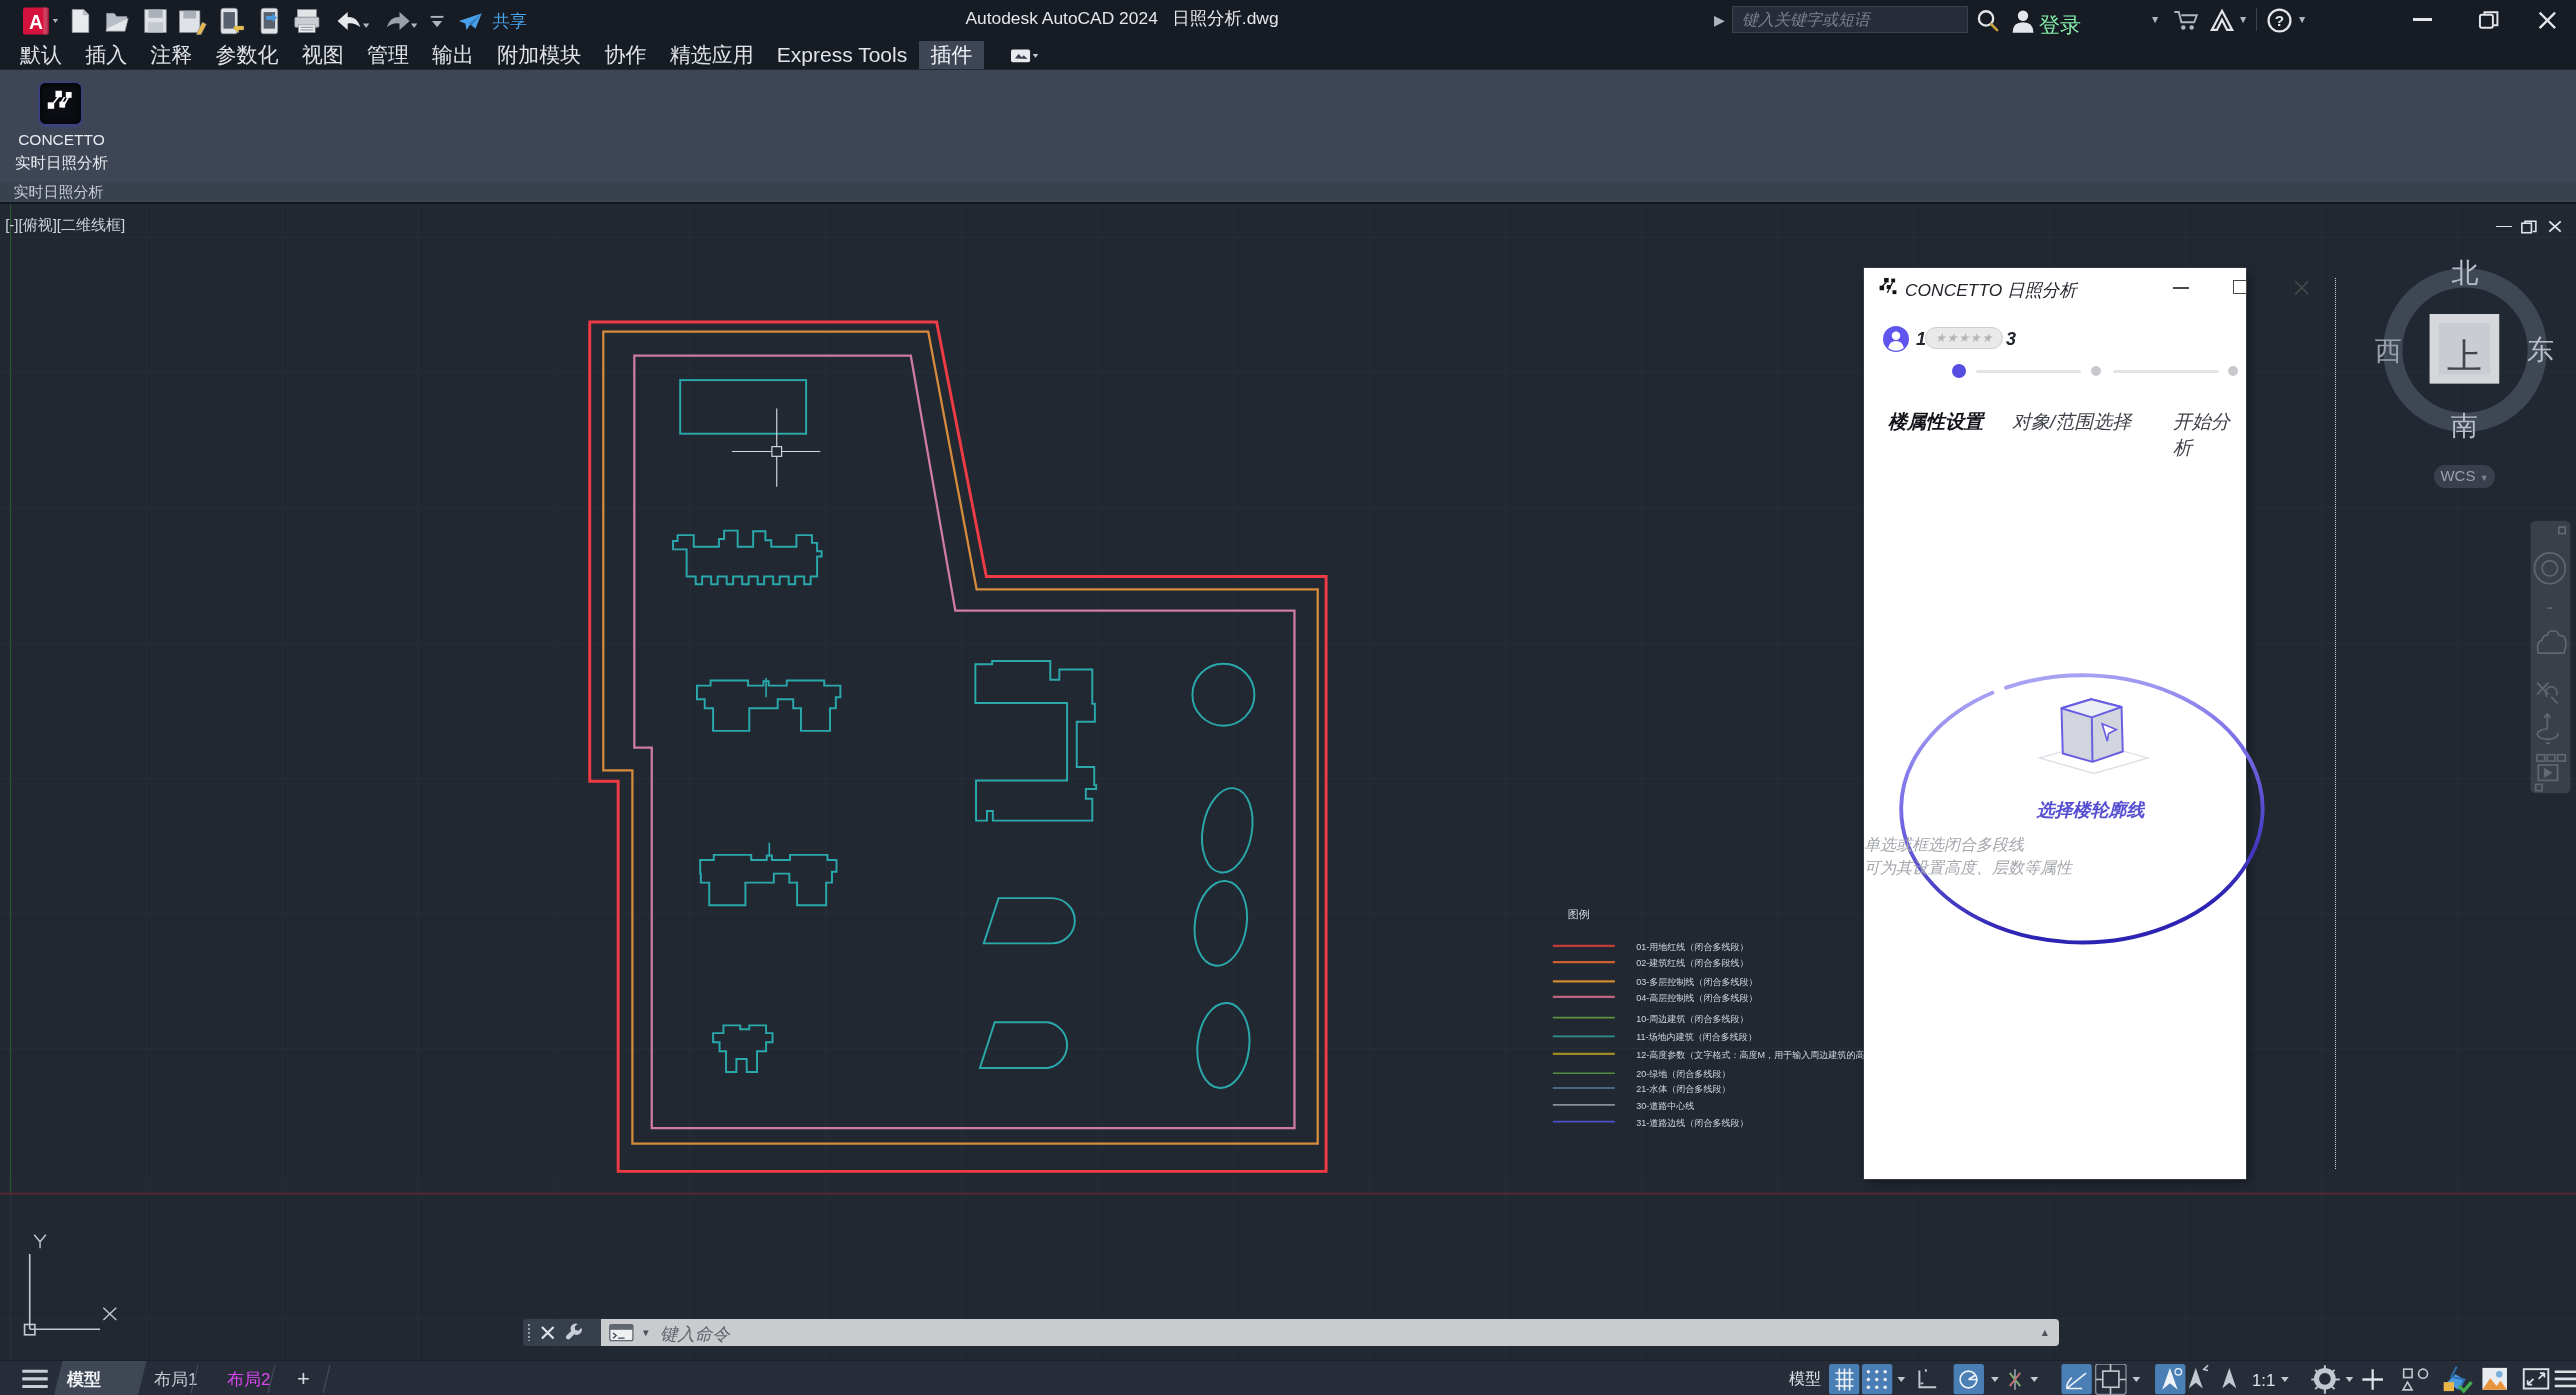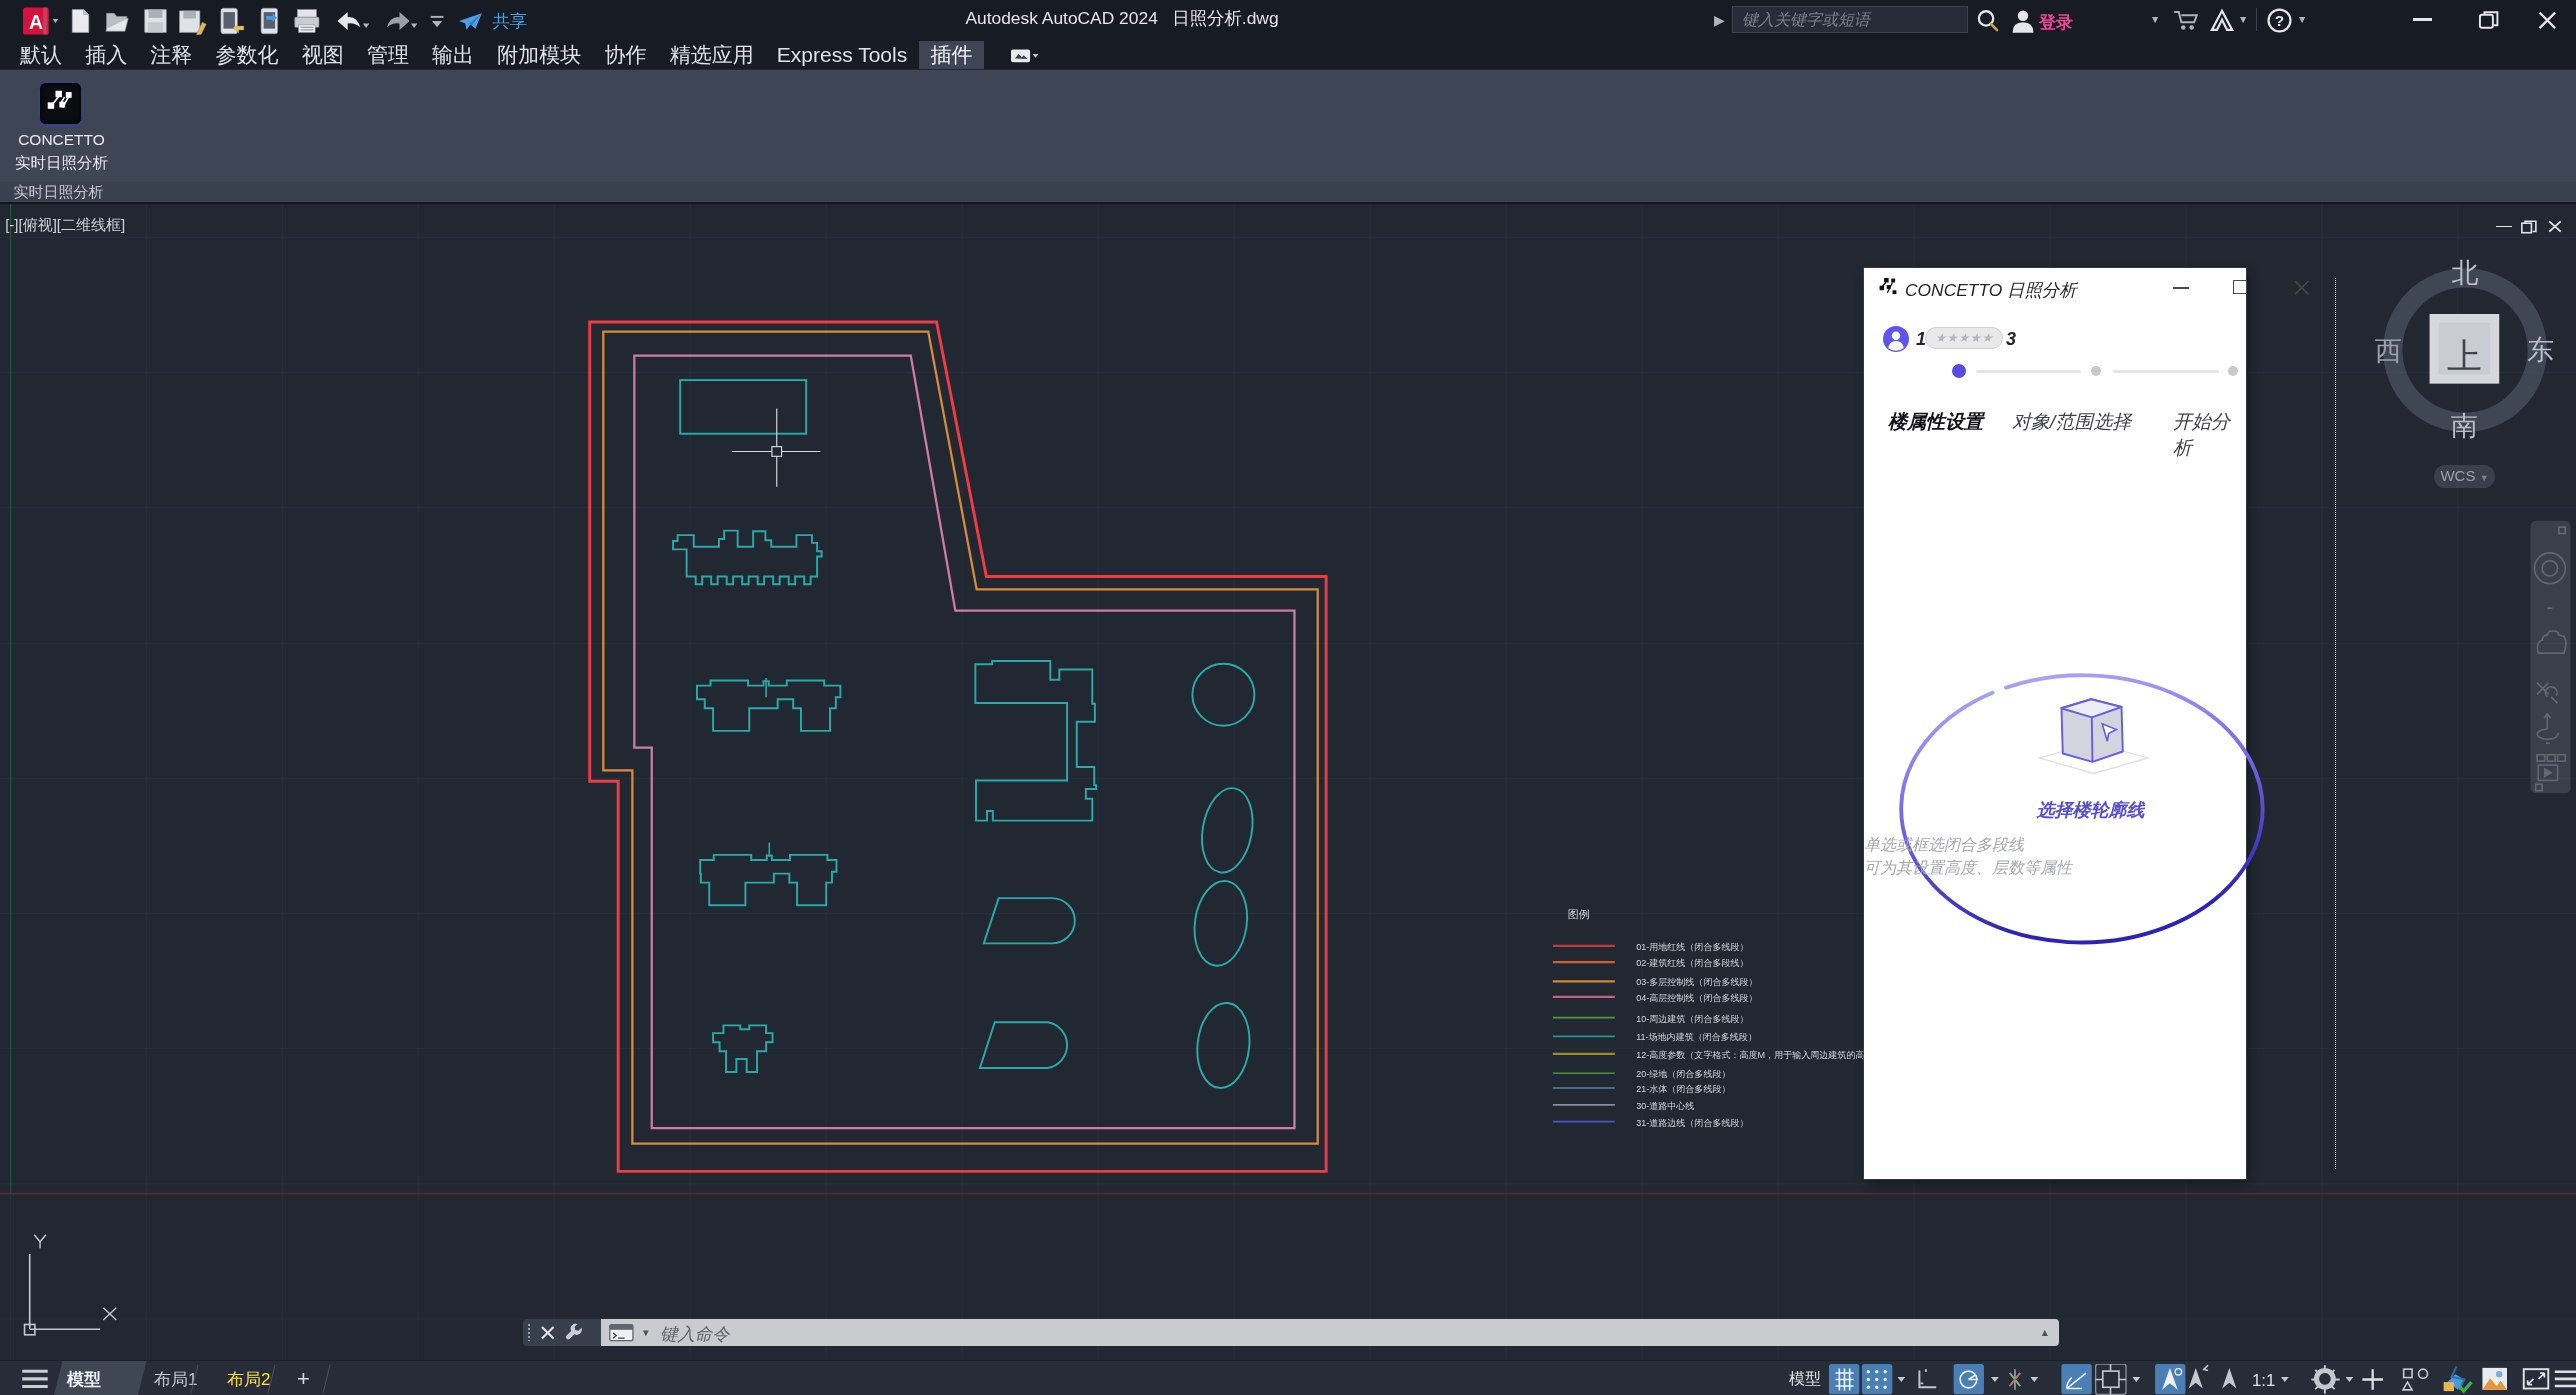--- a/index.html
+++ b/index.html
@@ -213,21 +213,21 @@
   <div class="abs" style="left:1714px;top:11.6px;color:#aeb4bc;font-size:14px;">▶</div>
   <div class="abs" style="left:1732px;top:5.8px;width:236px;height:27px;background:#262d38;border:0.6px solid #3a4250;color:#79818d;font-style:italic;font-size:16px;line-height:26px;padding-left:9px;">键入关键字或短语</div>
   <svg class="abs" style="left:1975px;top:7.8px;" width="26" height="26" viewBox="0 0 40 40">
       <circle cx="17" cy="16" r="11" fill="none" stroke="#e3e6ea" stroke-width="3.5"></circle>
       <path d="M25 25 l9 9" stroke="#c8a23c" stroke-width="4" stroke-linecap="round"></path>
     </svg>
   <svg class="abs" style="left:2010px;top:7.8px;" width="26" height="26" viewBox="0 0 40 40">
       <circle cx="20" cy="12" r="8" fill="#e3e6ea"></circle>
       <path d="M4 38 q0 -16 16 -16 q16 0 16 16 z" fill="#e3e6ea"></path>
     </svg>
-  <div class="abs" style="left:2039px;top:11px;color:#ec4899;font-size:17px;font-weight:bold;">登录</div>
+  <div class="abs" style="left:2039px;top:11px;color:#86efac;font-size:21px;">登录</div>
   <div class="abs" style="left:2150px;top:14px;color:#aeb4bc;font-size:10.3px;">▼</div>
   <svg class="abs" style="left:2173px;top:7.8px;" width="27" height="26" viewBox="0 0 42 40">
       <path d="M2 6 h7 l4 16 h20 l4 -11 -24 0" fill="none" stroke="#aeb4bc" stroke-width="3"></path>
       <circle cx="16" cy="30" r="3.5" fill="#aeb4bc"></circle>
       <circle cx="29" cy="30" r="3.5" fill="#aeb4bc"></circle>
     </svg>
   <svg class="abs" style="left:2208px;top:6.5px;" width="28" height="28" viewBox="0 0 44 44">
       <path d="M6 36 L22 6 l16 30 -8 0 -8 -16 -8 16 z" fill="none" stroke="#e3e6ea" stroke-width="3.5"></path>
     </svg>
   <div class="abs" style="left:2238px;top:14px;color:#aeb4bc;font-size:10.3px;">▼</div>
@@ -292,21 +292,21 @@
   </div>
 </div>
 <div id="statusbar">
   <svg class="abs" style="left:21px;top:6.5px;" width="28" height="23" viewBox="0 0 44 36">
       <path d="M2 5 h40 M2 17 h40 M2 29 h40" stroke="#c9ced6" stroke-width="5"></path>
     </svg>
   <div class="abs" style="left:58px;top:0;width:84px;height:36px;background:#3f4755;transform:skewX(-14deg);"></div>
   <div class="abs" style="left:67px;top:7px;color:#f0f2f5;font-size:17px;font-weight:bold;">模型</div>
   <div class="abs" style="left:154px;top:7px;color:#c3c8d0;font-size:17px;">布局1</div>
   <div class="abs" style="left:194px;top:3.9px;width:1.3px;height:28px;background:#4a515e;transform:skewX(-14deg);"></div>
-  <div class="abs" style="left:227px;top:7px;color:#fde047;font-size:17px;">布局2</div>
+  <div class="abs" style="left:227px;top:7px;color:#d946ef;font-size:17px;">布局2</div>
   <div class="abs" style="left:271px;top:3.9px;width:1.3px;height:28px;background:#4a515e;transform:skewX(-14deg);"></div>
   <div class="abs" style="left:297px;top:5.2px;color:#d6dae0;font-size:22px;">+</div>
   <div class="abs" style="left:326px;top:3.9px;width:1.3px;height:28px;background:#4a515e;transform:skewX(-14deg);"></div>
   <div class="abs" style="left:1789px;top:8.4px;color:#dde1e6;font-size:16px;">模型</div>
   <svg class="abs" style="left:1829px;top:2.6px;" width="749" height="31" viewBox="0 0 1160 48">
     <g>
       <rect x="0" y="0" width="47" height="47" rx="4" fill="#4a7fb5"></rect>
       <path d="M10 14 h28 M10 24 h28 M10 34 h28 M16 7 v34 m8 0 v-34 m8 34 v-34" stroke="#eef2f6" stroke-width="2.5"></path>
       <rect x="51" y="0" width="47" height="47" rx="4" fill="#4a7fb5"></rect>
       <g fill="#eef2f6">

